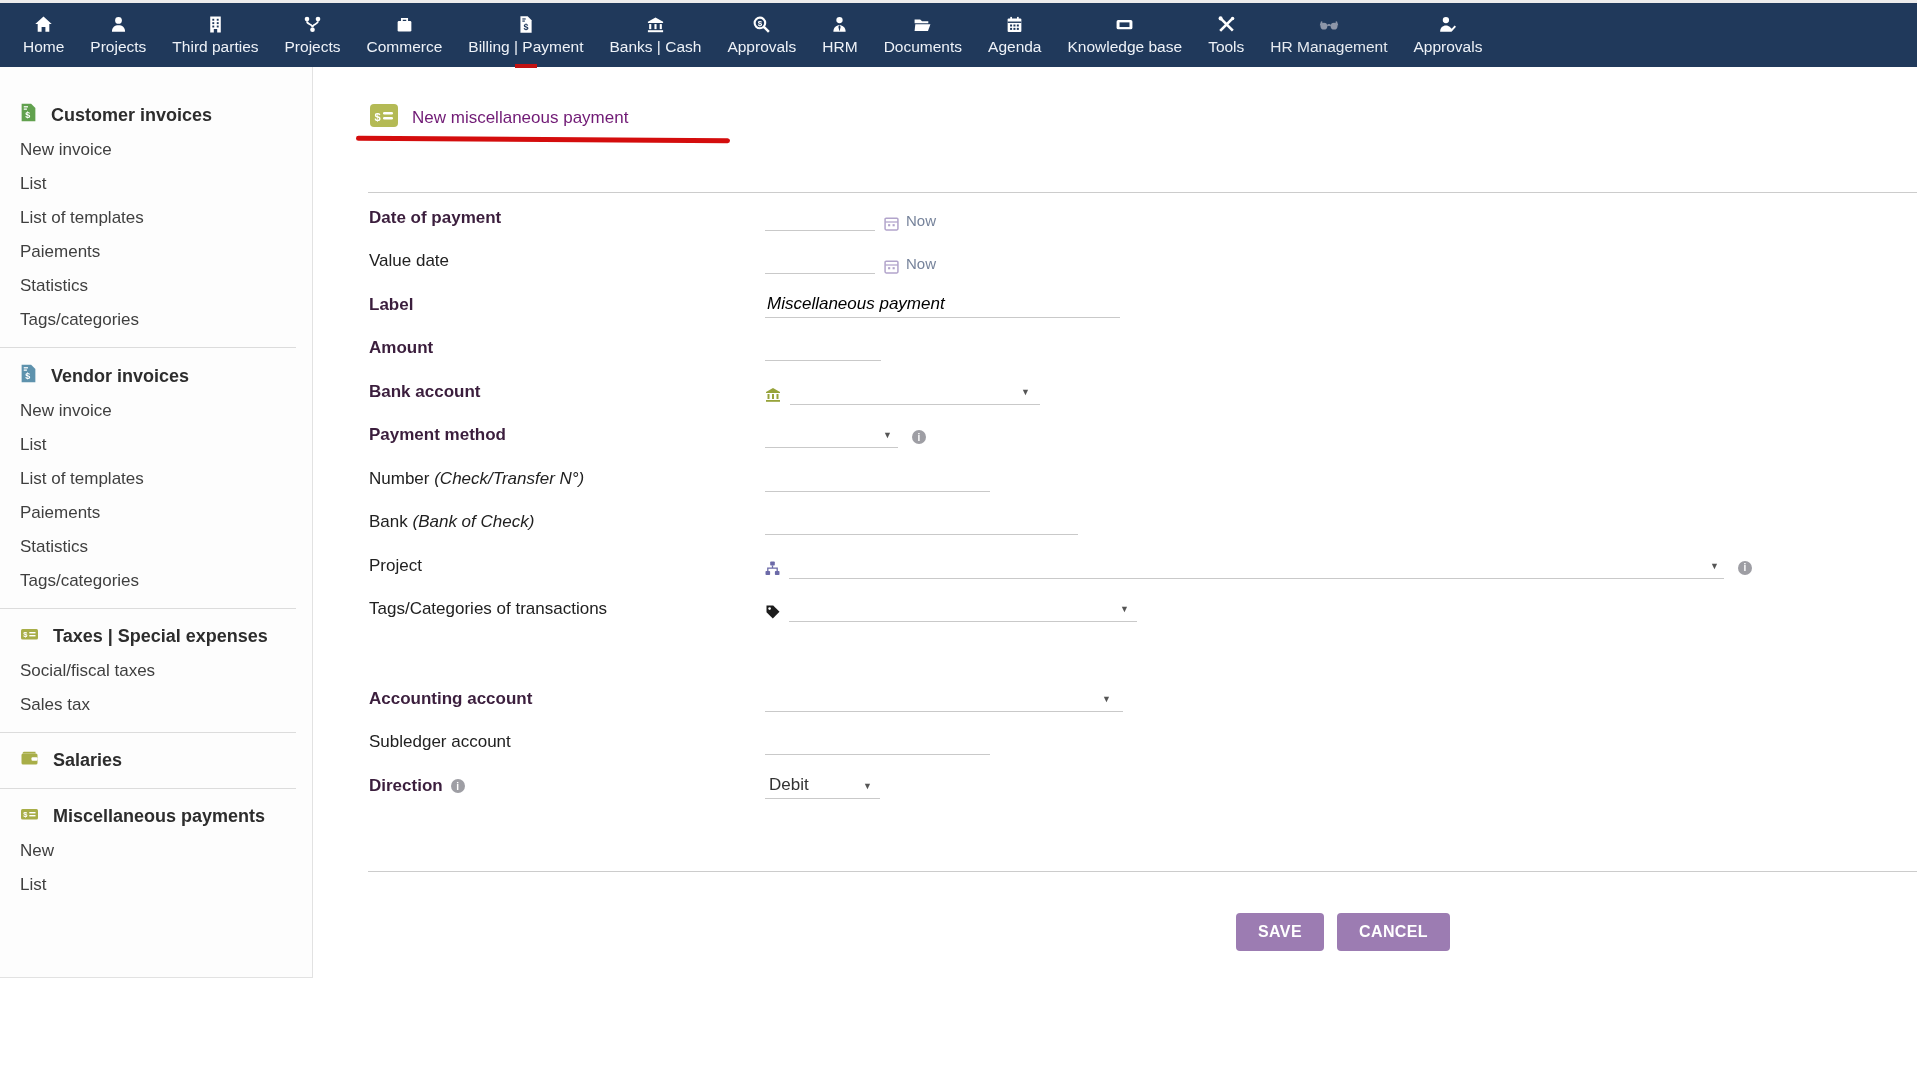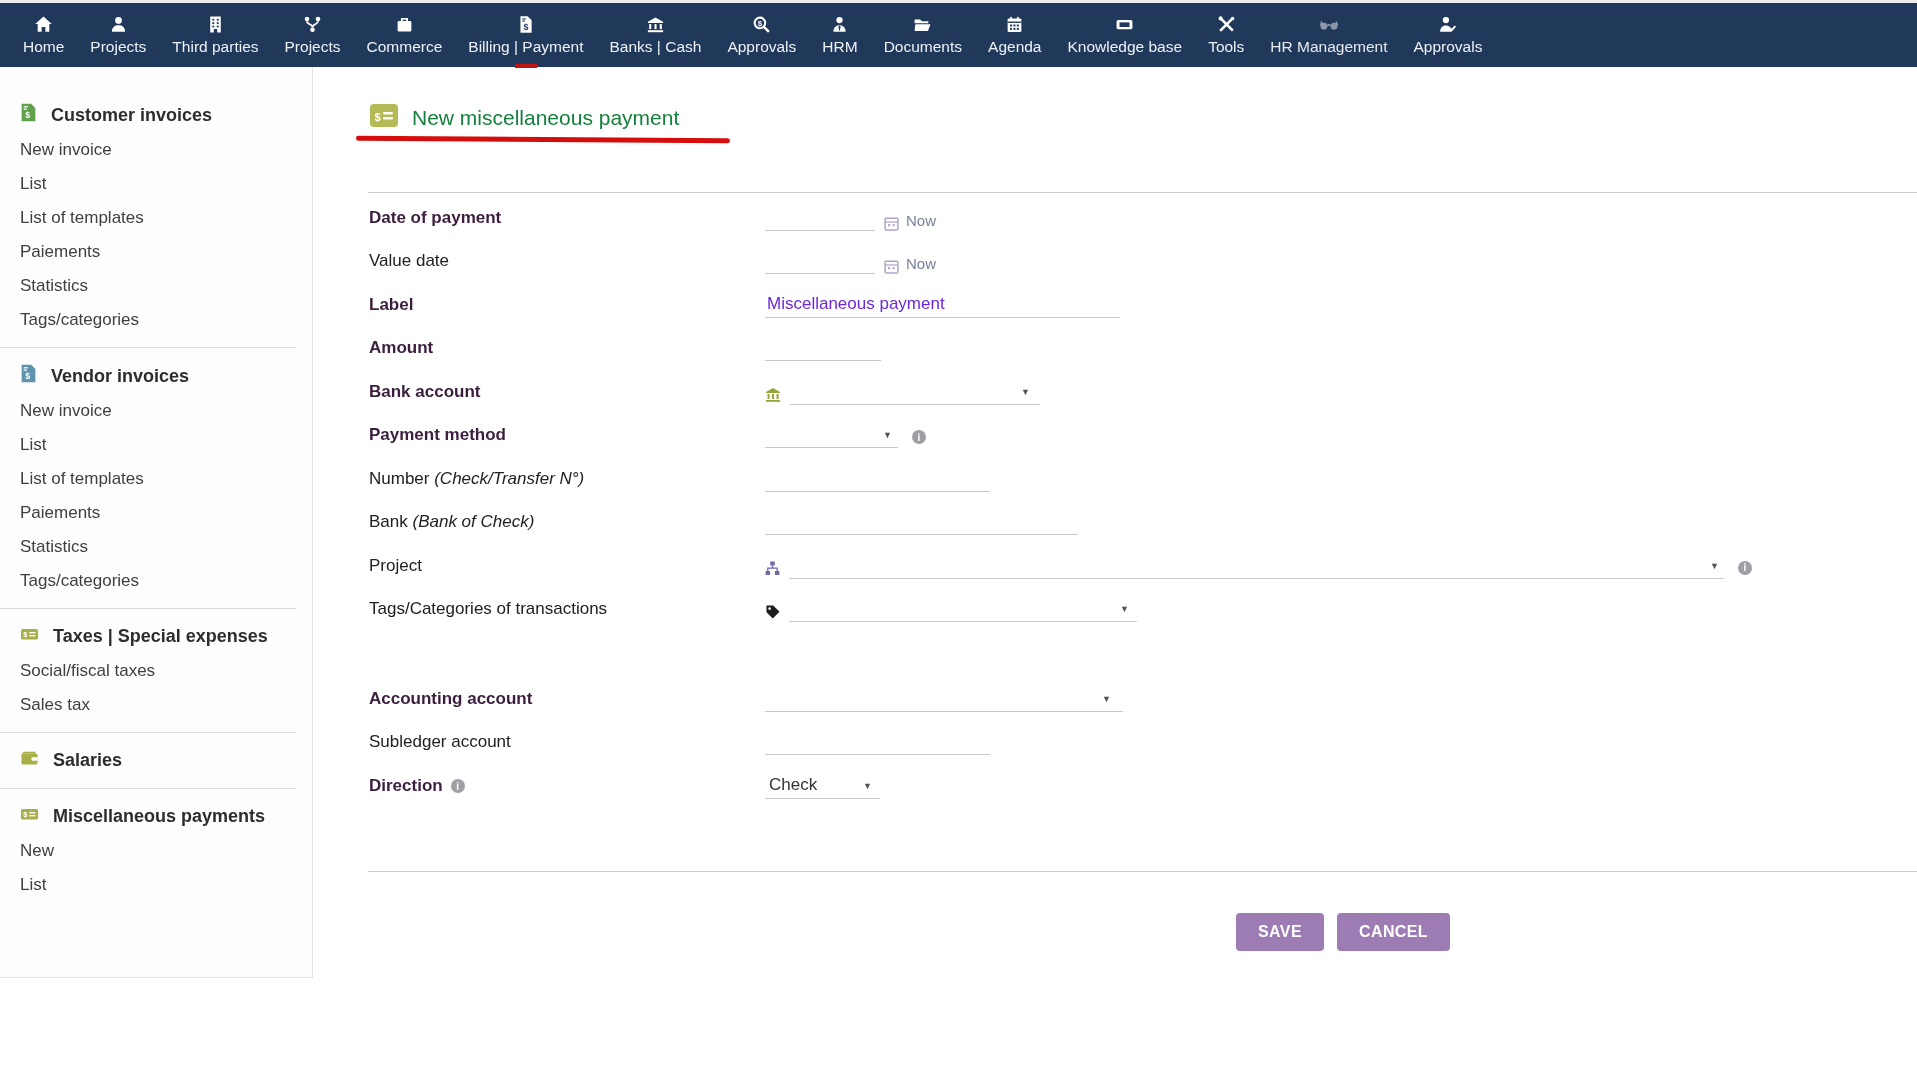--- a/index.html
+++ b/index.html
@@ -22,36 +22,36 @@
   
   .sidebar { position:absolute; top:67px; left:0; width:313px; height:911px; background:#fdfdfd;
              border-right:1px solid #e2e2e2; border-bottom:1px solid #e2e2e2; padding-top:30px; }
   .sheading { display:flex; align-items:center; gap:14px; padding:6px 0 6px 20px;
               font-size:18px; font-weight:bold; color:#2d2d2d; cursor:pointer; }
   .sitem { padding:7px 0 7px 20px; font-size:17px; color:#3f3f3f; cursor:pointer; }
   .sdivider { height:1px; background:#dcdcdc; margin:10px 16px 10px 0; }
 
   
   .title-row { position:absolute; left:370px; top:104px; display:flex; align-items:center; gap:14px; }
-  .page-title { font-size:21px; color:#15803d; }
+  .page-title { font-size:17px; color:#701a75; }
   .red-line { position:absolute; left:356px; top:137px; width:374px; height:5px;
               background:#d40d0d; border-radius:3px; transform:rotate(0.35deg); }
   .hr1 { position:absolute; left:368px; top:192px; right:0; border-top:1px solid #ccc; }
   .hr2 { position:absolute; left:368px; top:871px; right:0; border-top:1px solid #ccc; }
 
   .form-area { position:absolute; left:369px; top:196px; right:8px; }
   .frow { height:43.5px; display:flex; align-items:center; }
   .spacer { height:46px; }
   .flabel { width:396px; flex-shrink:0; font-size:17px; color:#212121; }
   .flabel.req { font-weight:bold; color:#3b1e3d; }
   .flabel .hint { font-style:italic; font-weight:normal; }
   .fval { display:flex; align-items:flex-end; }
 
   .uinput { border:none; outline:none; background:transparent; border-bottom:1px solid #c9c9c9;
-            height:26px; font-size:17px; color:#6d28d9; font-family:"Liberation Sans",sans-serif; padding:0 2px; }
+            height:26px; font-size:17px; color:#000000; font-family:"Liberation Sans",sans-serif; padding:0 2px;font-style:italic; }
   .fselect { position:relative; border-bottom:1px solid #c9c9c9; height:26px; cursor:pointer;
              font-size:17px; color:#333; padding:2px 4px; }
   .caret { position:absolute; bottom:7px; font-size:9px; color:#555; line-height:1; }
 
   .w110{width:110px} .w116{width:116px} .w133{width:133px} .w225{width:225px}
   .w250{width:250px} .w313{width:313px} .w348{width:348px} .w355{width:355px}
   .w358{width:358px} .w115{width:115px} .w935{width:935px}
 
   .cal { margin-left:9px; display:inline-flex; align-items:center; cursor:pointer; }
   .now-link { margin-left:7px; font-size:15px; color:#76839b; cursor:pointer; padding-bottom:2px; }
@@ -451,21 +451,21 @@
   <div class="frow">
     <div class="flabel">Subledger account</div>
     <div class="fval">
         <input class="uinput w225" value="" style="">
       </div>
   </div>
 
   <div class="frow">
     <div class="flabel req"><span>Direction</span><span class="info inline">i</span></div>
     <div class="fval">
-      <div class="fselect w115"><span>Check</span><span class="caret" style="right:8px">▼</span></div>
+      <div class="fselect w115"><span>Debit</span><span class="caret" style="right:8px">▼</span></div>
     </div>
   </div>
 
 </div>
 
 <div class="hr2"></div>
 
 <div class="buttons">
   <button class="btn">SAVE</button>
   <button class="btn">CANCEL</button>

